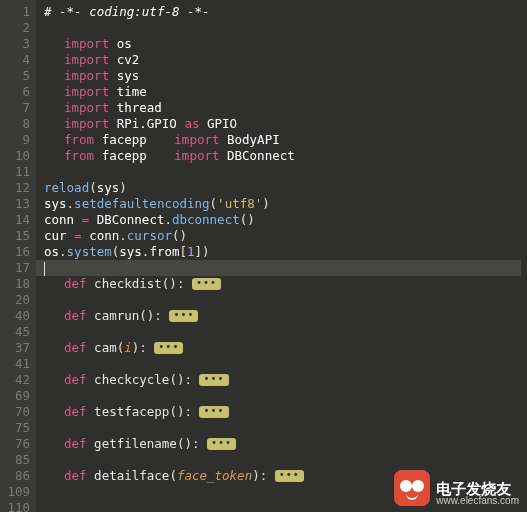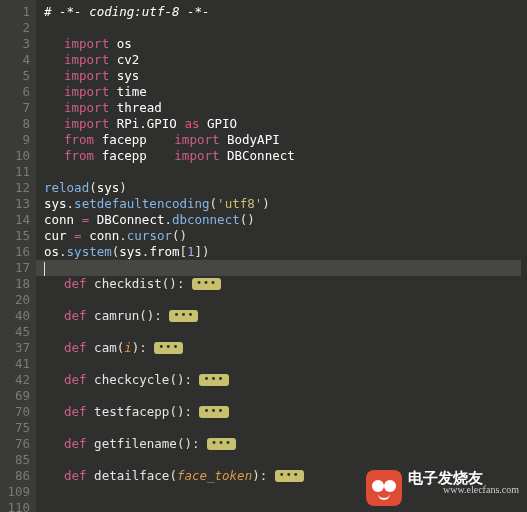--- a/index.html
+++ b/index.html
@@ -87,21 +87,21 @@
     position:relative;
     top:2px;
   }
 
   
   .brand {
     position: absolute;
     right: 8px;
     bottom: 6px;
     display: flex;
-    align-items: flex-start;
+    align-items: flex-end;
     gap: 6px;
     background: rgba(255,255,255,0);
   }
   .brand .logo {
     width: 36px;
     height: 36px;
     border-radius: 8px;
     background: #de4c36;
     position: relative;
     display:flex;
@@ -134,22 +134,21 @@
   }
   .brand-text .cn {
     color:#fff;
     font-weight:bold;
     font-size:15px;
     font-family: "Microsoft YaHei","PingFang SC",sans-serif;
   }
   .brand-text .en {
     color:#ccc;
     font-size:10px;
-    font-family: Liberation Serif, serif;
-    margin-left: 35px;
+    font-family: Liberation Sans, sans-serif;
   }
 </style>
 </head>
 <body>
 
 <div class="editor">
   <div class="gutter" id="gutter">
       <div>1</div>
       <div>2</div>
       <div>3</div>

